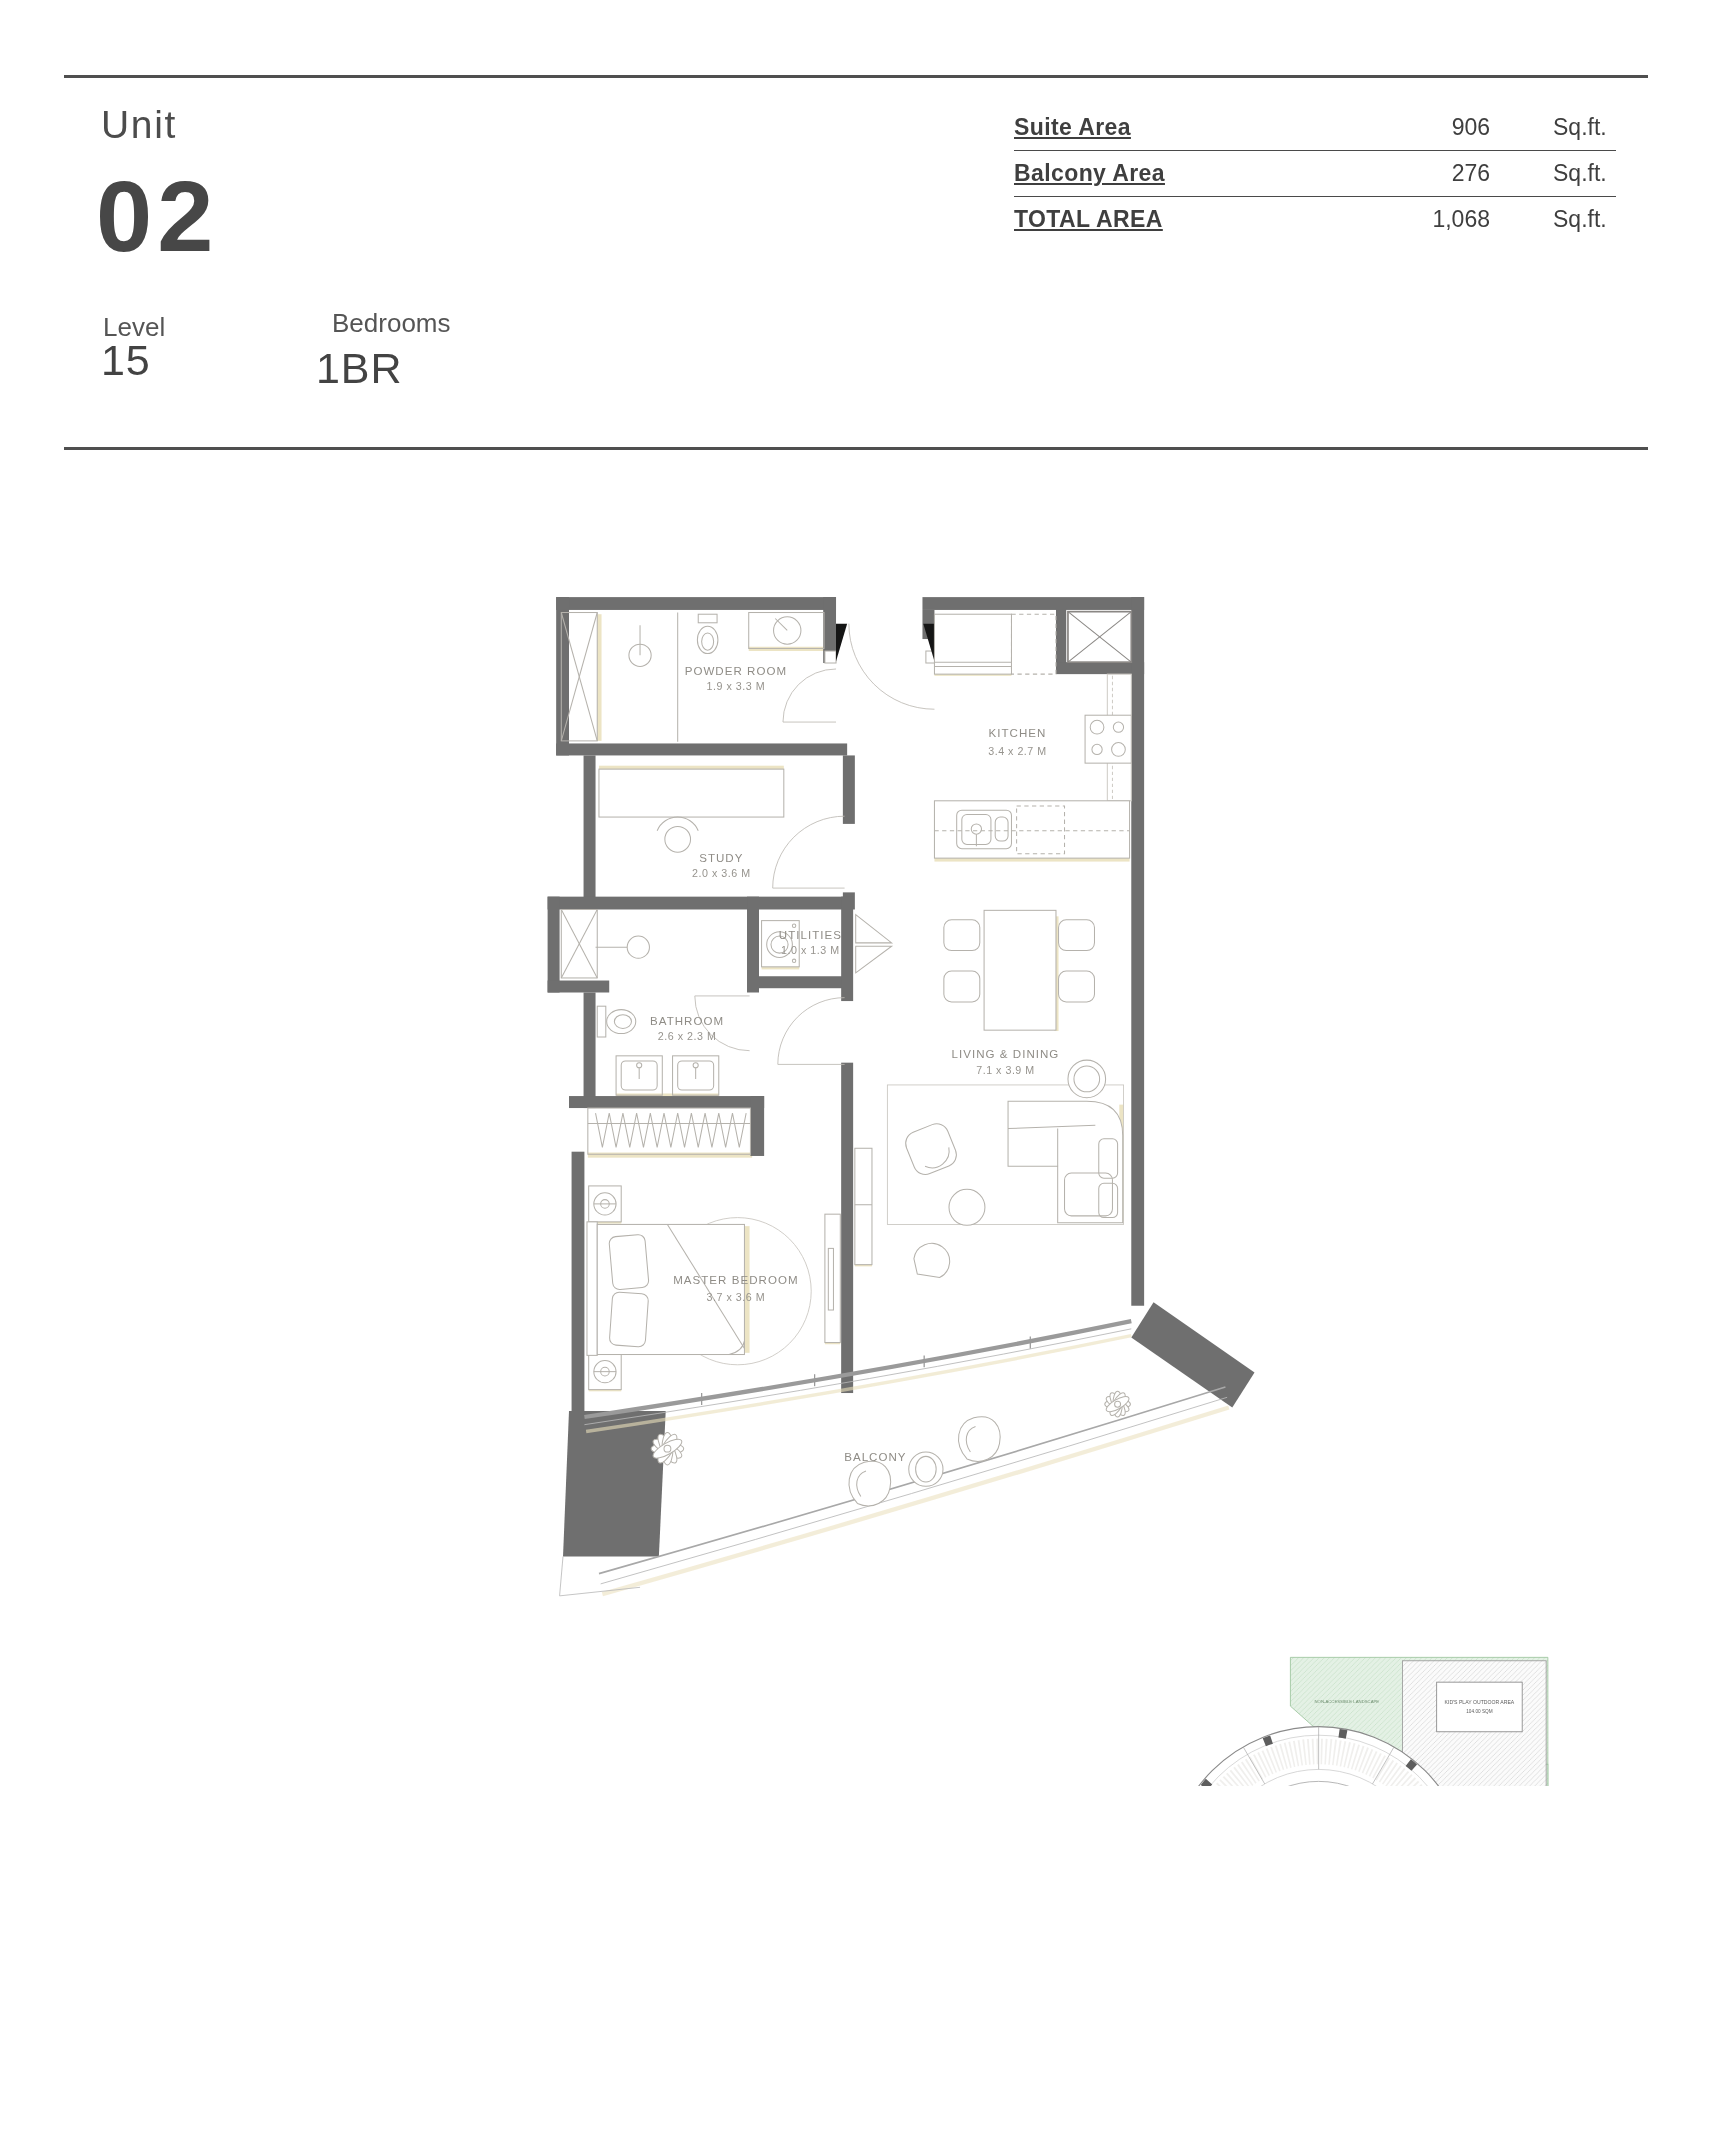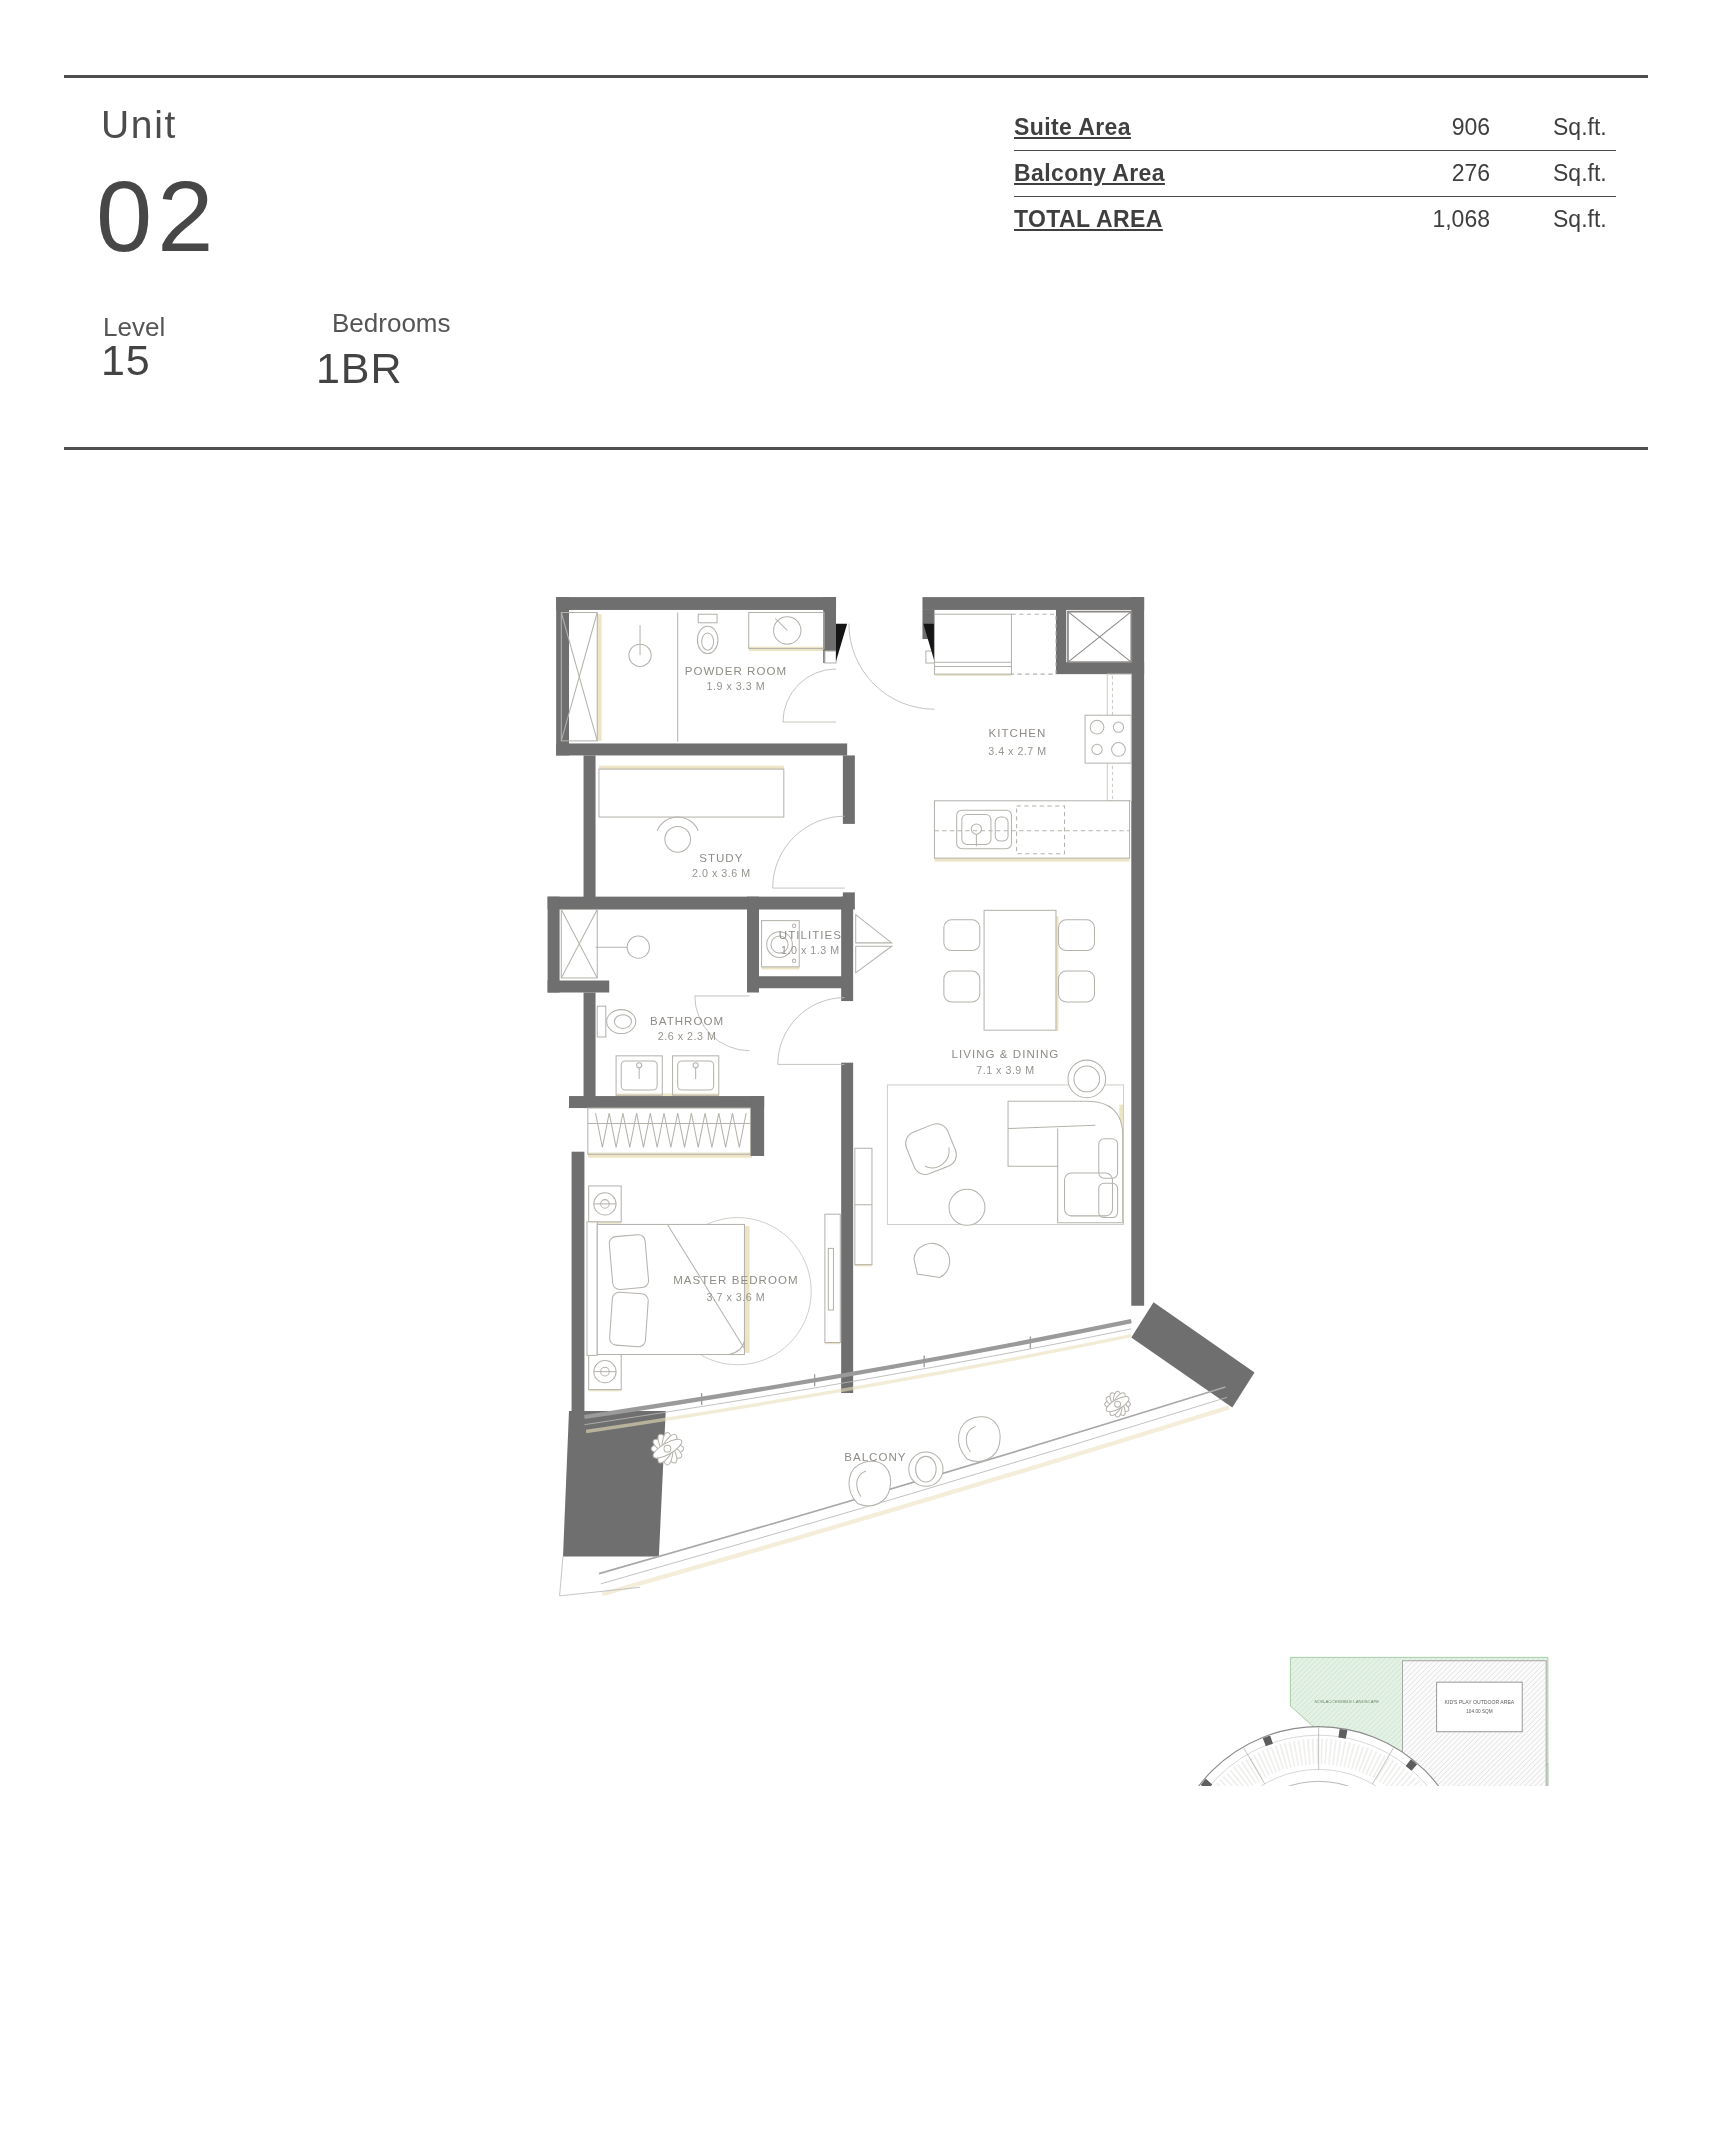--- a/index.html
+++ b/index.html
@@ -1,20 +1,20 @@
 <!DOCTYPE html>
 <html style="font-size:13.7px"><head>
 <meta charset="utf-8">
 <style>
   html,body{margin:0;padding:0;background:#ffffff;}
   #page{position:relative;width:1712px;height:1786px;background:#fff;overflow:hidden;
         font-family:"Liberation Sans",sans-serif;color:#4a4a4a;}
   .rule{position:absolute;left:64px;width:1584px;height:2.6px;background:#4f4f4f;}
   #unit-label{position:absolute;left:101px;top:103px;font-size:39px;letter-spacing:1.7px;color:#4c4c4c;}
-  #unit-number{position:absolute;left:96px;top:159px;font-size:101px;font-weight:400;letter-spacing:5.1px;color:#474747;}
+  #unit-number{position:absolute;left:96px;top:159px;font-size:101px;font-weight:700;letter-spacing:5.1px;color:#474747;}
   #area-table{position:absolute;left:1014px;top:105px;width:602px;font-size:23px;color:#3f3f3f;}
   .arow{display:flex;align-items:center;height:45px;}
   .arow.b{border-bottom:1.7px solid #4a4a4a;}
   .arow .lab{flex:1;font-weight:bold;letter-spacing:0.4px;text-decoration:underline;}
   .arow .val{width:128px;text-align:right;}
   .arow .unit{width:127px;text-align:left;padding-left:63px;box-sizing:content-box;width:63px;}
   .meta-label{position:absolute;font-size:26px;color:#555;}
   .meta-value{position:absolute;font-size:43px;color:#434343;letter-spacing:0.9px;}
   #plan-svg{position:absolute;left:539px;top:574px;}
   #keyplan-svg{position:absolute;left:1139px;top:1627px;}

